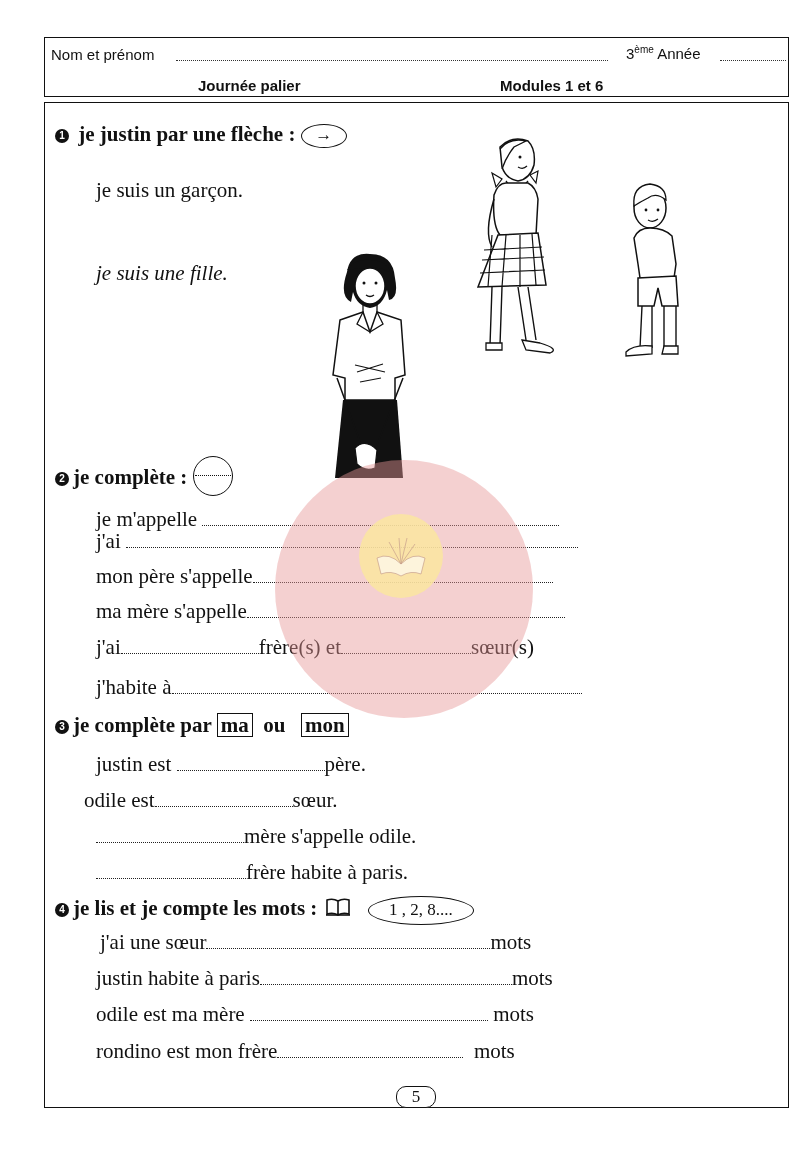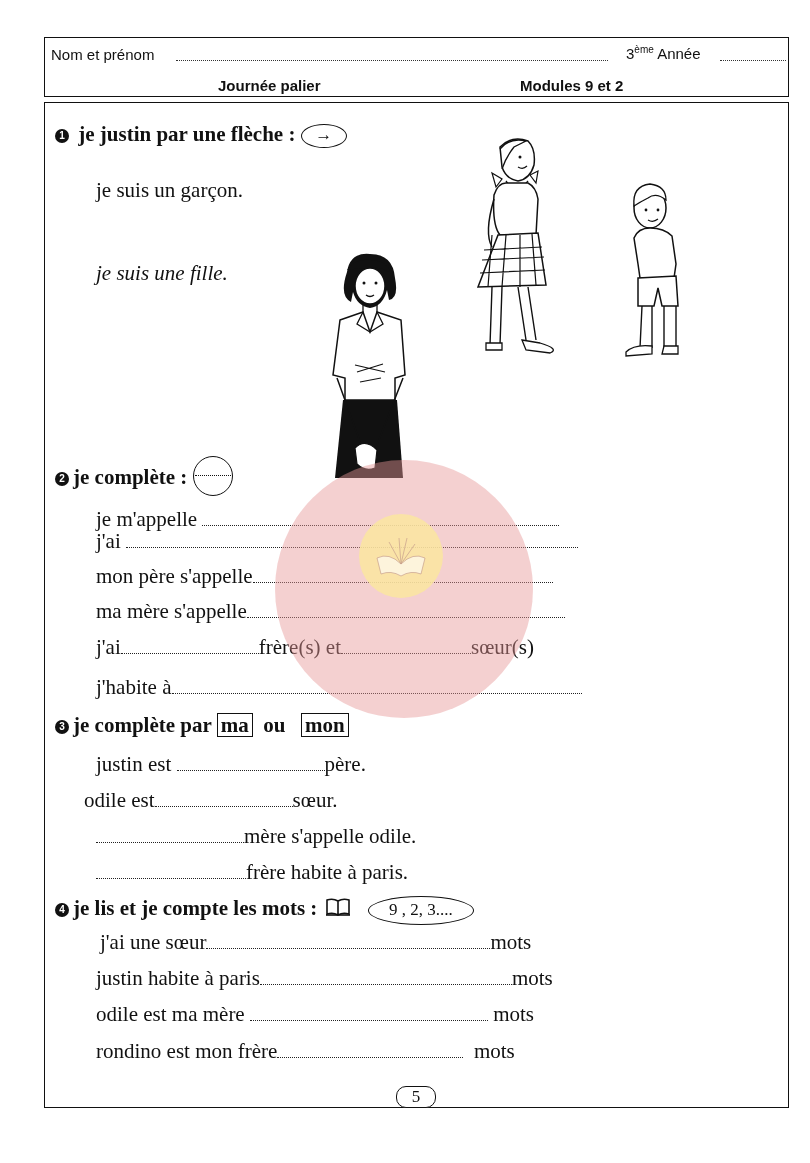--- a/index.html
+++ b/index.html
@@ -5,21 +5,21 @@
   html, body { margin:0; padding:0; background:#ffffff; }
   body { width:810px; height:1163px; position:relative; overflow:hidden; color:#111; }
   .sans { font-family: "Liberation Sans", sans-serif; }
 
   .header-box { position:absolute; left:44px; top:37px; width:745px; height:60px; border:1.6px solid #111; box-sizing:border-box; }
   .hdr-name { position:absolute; left:6px; top:8px; font-size:15px; }
   .hdr-dots1 { position:absolute; left:131px; top:22px; width:432px; border-bottom:1.3px dotted #333; }
   .hdr-grade { position:absolute; left:581px; top:6px; font-size:15px;text-align:center; }
   .hdr-grade sup { font-size:10px; vertical-align:6px; }
   .hdr-dots2 { position:absolute; left:675px; top:22px; width:66px; border-bottom:1.3px dotted #333; }
-  .hdr-row2 { position:absolute; top:39px; font-size:15px; font-weight:bold;margin-left:20px; }
+  .hdr-row2 { position:absolute; top:39px; font-size:15px; font-weight:bold; }
 
   .main-box { position:absolute; left:44px; top:102px; width:745px; height:1006px; border:1.6px solid #111; box-sizing:border-box; }
 
   .abs { position:absolute; }
   .title { font-family: "Liberation Serif", serif; font-weight:bold; font-size:21px; white-space:nowrap; }
   .line { font-family: "Liberation Serif", serif; font-size:21px; white-space:nowrap; }
   .num { display:inline-block; width:14px; height:14px; border-radius:50%; background:#111; color:#fff; font-family:"Liberation Sans",sans-serif; font-size:10px; font-weight:bold; text-align:center; line-height:14px; vertical-align:2px; margin-right:4px; }
   .dots { display:inline-block; border-bottom:1.4px dotted #222; vertical-align:baseline; height:0; }
 
   .oval { display:inline-block; border:1.5px solid #111; border-radius:50%; text-align:center; vertical-align:middle; }
@@ -34,21 +34,21 @@
 </style>
 </head>
 <body>
 
 <div class="header-box sans">
   <span class="hdr-name">Nom et prénom</span>
   <span class="hdr-dots1"></span>
   <span class="hdr-grade"><span>3</span><sup>ème</sup> <span>Année</span></span>
   <span class="hdr-dots2"></span>
   <span class="hdr-row2" style="left:153px;">Journée palier</span>
-  <span class="hdr-row2" style="left:455px;">Modules 9 et 2</span>
+  <span class="hdr-row2" style="left:455px;">Modules 1 et 6</span>
 </div>
 
 <div class="main-box"></div>
 
 <div class="abs title" style="left:55px; top:122px;">
   <span class="num">1</span>
   <span>je justin par une flèche :</span>
   <span class="oval" style="width:44px; height:22px; line-height:20px; font-size:17px; font-weight:normal;"><span>→</span></span>
 </div>
 <div class="abs line" style="left:96px; top:178px;">je suis un garçon.</div>
@@ -113,21 +113,21 @@
 <div class="abs line" style="left:84px; top:788px;"><span>odile est</span><span class="dots" style="width:138px;"></span><span>sœur.</span></div>
 <div class="abs line" style="left:96px; top:824px;"><span class="dots" style="width:148px;"></span><span>mère s'appelle odile.</span></div>
 <div class="abs line" style="left:96px; top:860px;"><span class="dots" style="width:150px;"></span><span>frère habite à paris.</span></div>
 
 <div class="abs title" style="left:55px; top:896px;">
   <span class="num">4</span><span>je lis et je compte les mots :</span>
   <svg width="26" height="20" viewBox="0 0 26 20" style="vertical-align:-2px; margin-left:2px;">
     <path d="M2 3 Q8 1 13 4 Q18 1 24 3 L24 17 Q18 15 13 18 Q8 15 2 17 Z M13 4 L13 18" fill="#fff" stroke="#111" stroke-width="1.6"></path>
     <path d="M1 18 L25 18" stroke="#111" stroke-width="1.6"></path>
   </svg>
-  <span class="oval" style="width:104px; height:27px; line-height:26px; font-size:17px; font-weight:normal; margin-left:12px;"><span>9 , 2, 3....</span></span>
+  <span class="oval" style="width:104px; height:27px; line-height:26px; font-size:17px; font-weight:normal; margin-left:12px;"><span>1 , 2, 8....</span></span>
 </div>
 <div class="abs line" style="left:100px; top:930px;"><span>j'ai une sœur</span><span class="dots" style="width:284px;"></span><span>mots</span></div>
 <div class="abs line" style="left:96px; top:966px;"><span>justin habite à paris</span><span class="dots" style="width:252px;"></span><span>mots</span></div>
 <div class="abs line" style="left:96px; top:1002px;"><span>odile est ma mère</span> <span class="dots" style="width:238px;"></span> <span>mots</span></div>
 <div class="abs line" style="left:96px; top:1039px;"><span>rondino est mon frère</span><span class="dots" style="width:186px;"></span>&nbsp;&nbsp;<span>mots</span></div>
 
 <div class="watermark">
   <div class="wm-inner">
     <svg width="84" height="84" viewBox="0 0 84 84">
       <path d="M18 44 Q30 38 42 50 Q54 38 66 44 L62 60 Q52 56 42 62 Q32 56 22 60 Z" fill="rgba(255,255,255,0.6)" stroke="rgba(200,160,140,0.7)" stroke-width="1"></path>

